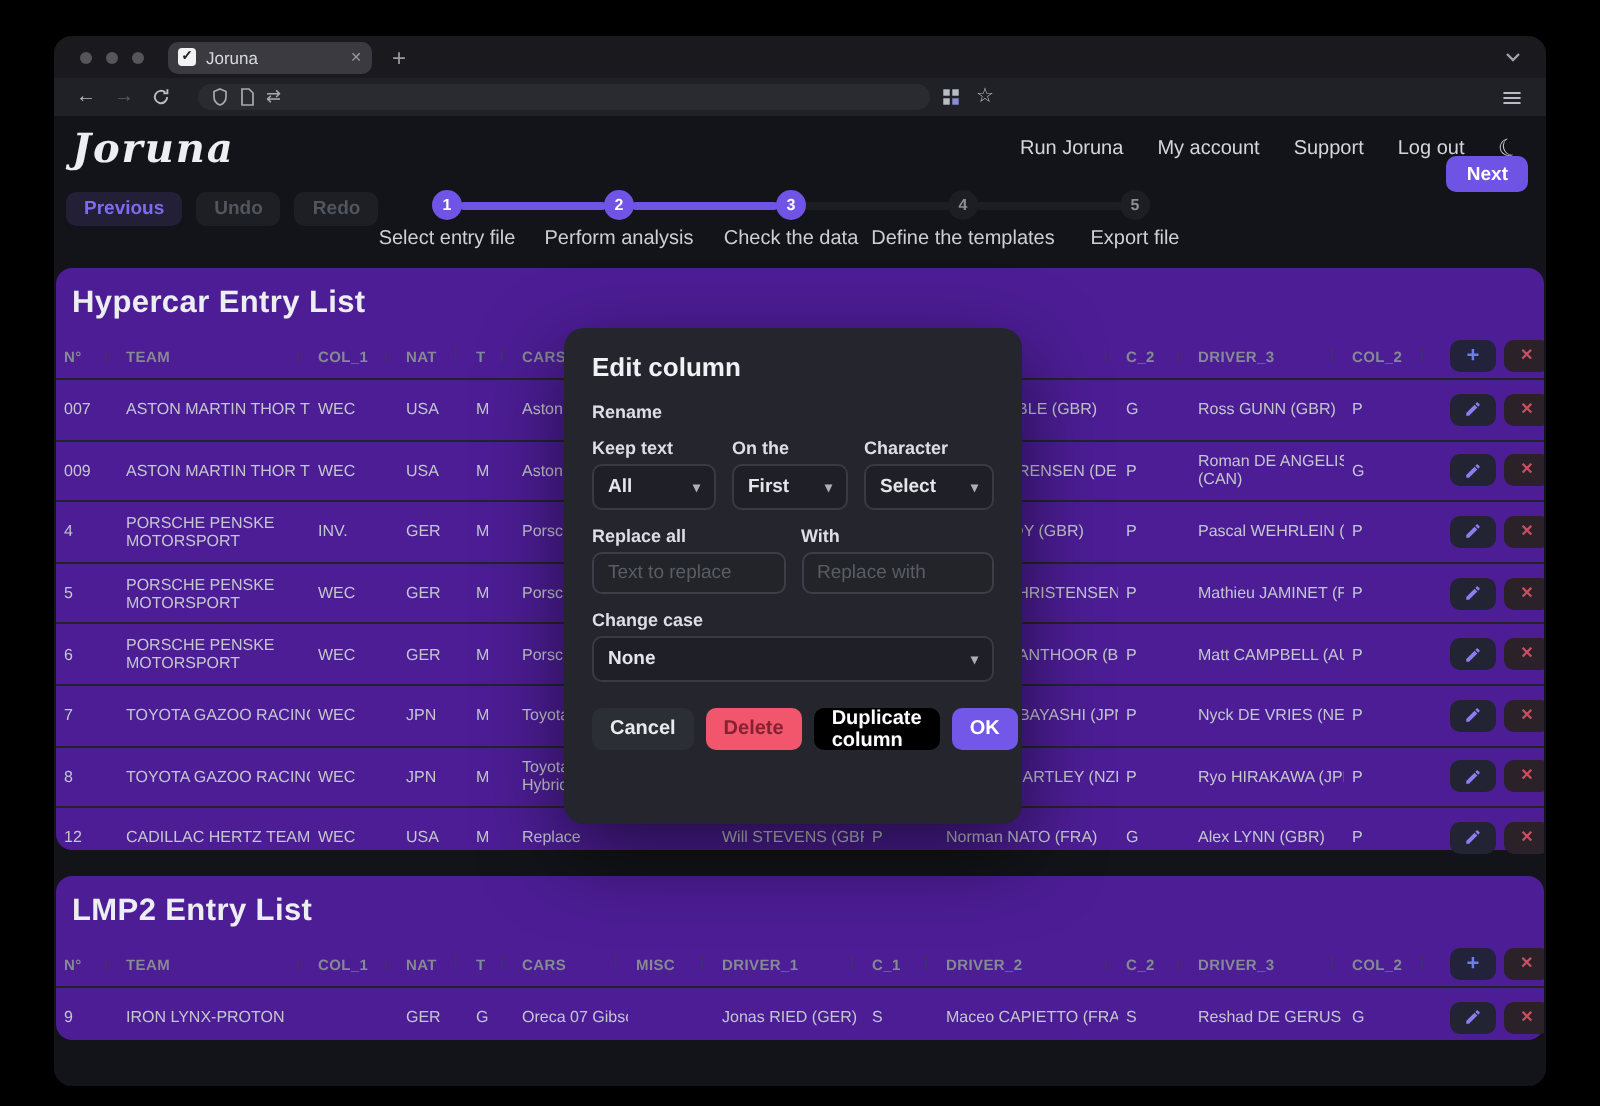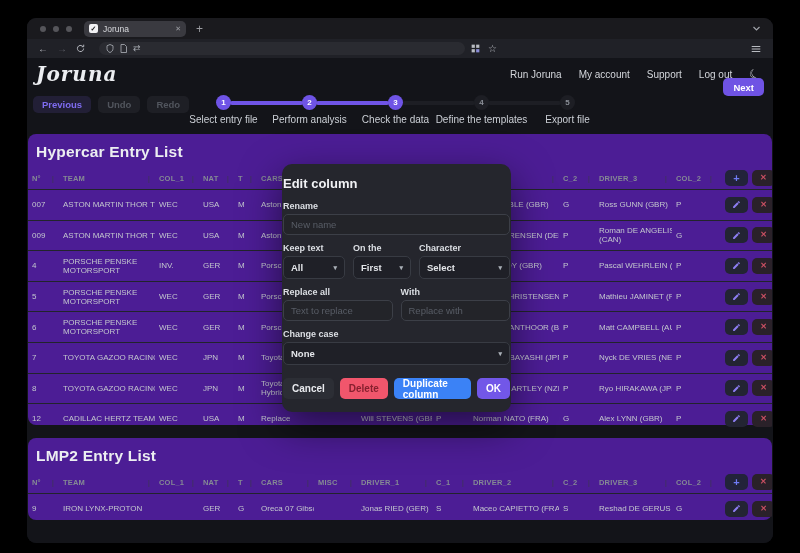--- a/index.html
+++ b/index.html
@@ -65,36 +65,36 @@
   .act{text-align:right;padding-right:8px;}
   .chip{display:inline-flex;align-items:center;justify-content:center;width:23px;height:16px;
     border-radius:5px;margin-left:4px;vertical-align:middle;}
   .chip.edit{background:#232433;}
   .chip.del{background:#2a2129;}
   .chip.add{background:#22233a;}
   .plus{color:#6f7bf3;font-size:11px;line-height:11px;font-weight:bold;}
   .cross{color:#c94f62;font-size:8px;line-height:8px;font-weight:bold;}
   
   .modal{position:absolute;left:255px;top:106px;width:229px;height:248px;background:#25262d;
-    border-radius:10px;box-shadow:0 14px 40px rgba(0,0,0,.55);padding:12px 1px;box-sizing:border-box;z-index:10;}
+    border-radius:10px;box-shadow:0 14px 40px rgba(0,0,0,.55);padding:12px 14px;box-sizing:border-box;z-index:10;}
   .mtitle{font-size:13px;font-weight:bold;color:#f1f2f5;margin-bottom:10px;}
   .mlabel{font-size:9px;font-weight:bold;color:#dcdfe4;margin-bottom:3px;}
   .minput{width:100%;box-sizing:border-box;height:21px;background:#232429;border:1px solid #3c3f47;
     border-radius:5px;color:#cfd3d9;font-size:9.5px;padding:0 7px;outline:none;font-family:"Liberation Sans",sans-serif;}
   .minput::placeholder{color:#585d66;}
   .mrow{display:flex;gap:8px;margin-top:8px;}
   .mcol{display:flex;flex-direction:column;}
   .msel{height:21px;background:#1f2027;border:1px solid #383b43;border-radius:5px;color:#e4e6ea;
     font-size:9.5px;font-weight:bold;display:flex;align-items:center;padding:0 7px;justify-content:space-between;}
   .caret{color:#aab0b8;font-size:7px;margin-left:6px;}
   .mbtns{display:flex;gap:6px;margin-top:13px;align-items:center;}
   .mbtn{height:21px;border-radius:5px;font-size:10px;font-weight:bold;display:flex;align-items:center;padding:0 9px;}
   .mbtn.cancel{background:#2c2e35;color:#e8eaee;}
   .mbtn.delete{background:#f1566c;color:#87202f;}
-  .mbtn.dup{background:#3b82f6;color:#fff;margin-left:auto;}
+  .mbtn.dup{background:#000000;color:#fff;margin-left:auto;}
   .mbtn.ok{background:#7257e8;color:#fff;}
   svg{display:block;}
 </style>
 </head>
 <body>
 
 <div class="window">
 
   <div class="tabstrip">
     <span class="dot"></span>
@@ -462,21 +462,20 @@
               </tr>
             </tbody>
           </table>
         </div>
     </div>
 
     <div class="modal">
       <div class="mtitle">Edit column</div>
 
       <div class="mlabel">Rename</div>
-      <input class="minput" placeholder="New name" style="">
 
       <div class="mrow">
         <div class="mcol" style="width:62px;">
           <div class="mlabel">Keep text</div>
           <div class="msel">
             <span>All</span>
             <span class="caret">▾</span>
           </div>
         </div>
         <div class="mcol" style="width:58px;">

